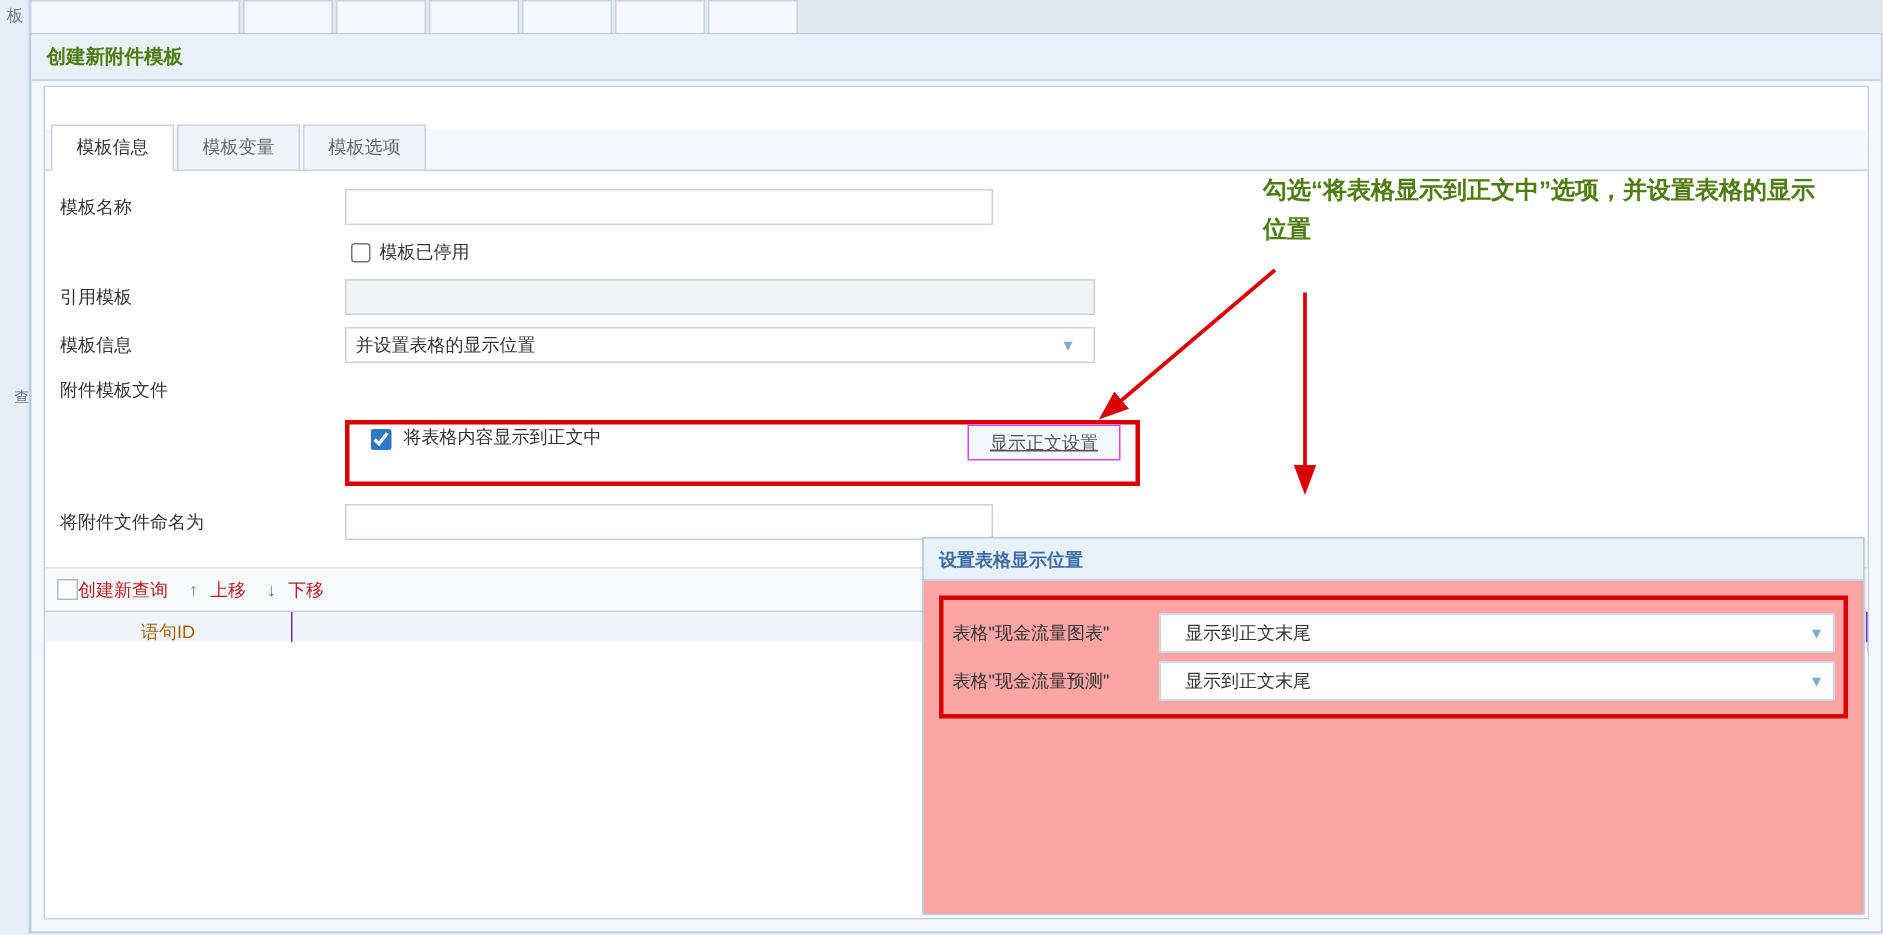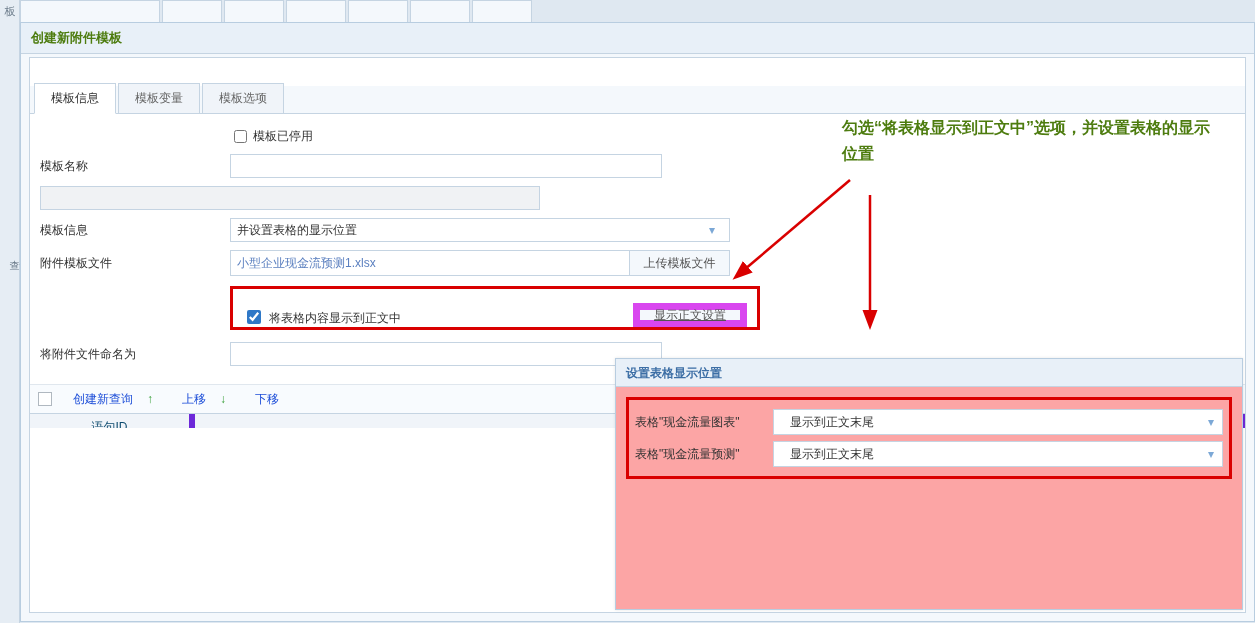--- a/index.html
+++ b/index.html
@@ -177,35 +177,35 @@
     cursor: pointer;
     color: #555;
   }
   
   .highlight-row {
     width: 530px;
     height: 44px;
     border: 3px solid #d90000;
     background: #fff;
     display: flex;
-    align-items: flex-end;
+    align-items: flex-start;
     padding: 0 10px;
     margin-top: 2px;
     margin-bottom: 4px;
   }
   .highlight-row input[type=checkbox] {
     width: 14px; height: 14px;
     accent-color: #2f78c7;
     margin-right: 8px;
   }
   .highlight-row .spacer { flex: 1; }
   .btn {
     height: 24px;
     padding: 0 14px;
-    border: 7px solid #d946ef;
+    border: 1px solid #d946ef;
     background: #f4f8fc;
     display: inline-flex;
     align-items: center;
     justify-content: center;
     cursor: pointer;
     color: #555;
     font-size: 12px;
     font-family: Liberation Serif, serif;
   }
   .btn.underline { text-decoration: underline; }
@@ -217,23 +217,23 @@
     padding: 0 8px;
     border-top: 1px solid #e0e7ee;
     border-bottom: 1px solid #c5d4e2;
     background: #f8fbfe;
     margin-top: 6px;
     gap: 14px;
   }
   .query-toolbar .item {
     display: flex;
     align-items: center;
-    gap: 21px;
-    cursor: pointer;
-    color: #1d4ed8;
+    gap: 0;
+    cursor: pointer;
+    color: #b91c1c;
   }
   .mini-icon {
     width: 14px; height: 14px;
     display: inline-block;
   }
   .mini-icon.doc {
     border: 1px solid #b0b8c0;
     background: #fff;
     position: relative;
   }
@@ -251,22 +251,22 @@
   .grid-head {
     display: flex;
     height: 28px;
     background: #f0f4f9;
     border-bottom: 1px solid #c5d4e2;
   }
   .grid-head .gh {
     display: flex;
     align-items: center;
     justify-content: center;
-    color: #0c4a6e;
-    border-right: 6px solid #6d28d9;
+    color: #a16207;
+    border-right: 1px solid #6d28d9;
   }
   .grid-head .gh1 { width: 165px; }
   .grid-head .gh2 { flex: 1; }
   .grid-body {
     position: absolute;
     left: 0; right: 0;
     top: 370px;
     bottom: 0;
     background: #fff;
   }
@@ -356,58 +356,53 @@
   <div class="inner">
     <div class="sub-tabs">
       <div class="st">模板信息</div>
       <div class="st inactive">模板变量</div>
       <div class="st inactive">模板选项</div>
     </div>
 
     <div class="form">
 
       <div class="row">
+        <div class="lbl">模板名称</div>
+        <div class="ctl">
+          <input type="text" class="field w400" style="">
+        </div>
+      </div>
+
+      <div class="row">
         <div class="lbl"></div>
         <div class="ctl">
           <input type="checkbox" style="margin-right: 6px;">
           <span>模板已停用</span>
         </div>
       </div>
 
       <div class="row">
-        <div class="lbl">模板名称</div>
-        <div class="ctl">
-          <input type="text" class="field w400" style="">
-        </div>
-      </div>
-
-      <div class="row">
+        <div class="lbl">引用模板</div>
         <div class="ctl">
           <input type="text" class="field w400" style="width: 500px; background: rgb(240, 242, 244);" readonly="">
         </div>
       </div>
 
       <div class="row">
         <div class="lbl">模板信息</div>
         <div class="ctl">
           <div class="select-box">
             <span class="txt">并设置表格的显示位置</span>
             <span class="chev">▾</span>
           </div>
         </div>
       </div>
 
       <div class="row">
         <div class="lbl">附件模板文件</div>
-        <div class="ctl">
-          <div class="file-row">
-            <a class="link">小型企业现金流预测1.xlsx</a>
-            <div class="upload-btn">上传模板文件</div>
-          </div>
-        </div>
       </div>
 
       <div class="row">
         <div class="lbl"></div>
         <div class="ctl">
           <div class="highlight-row">
             <input type="checkbox" checked="" style="">
             <span>将表格内容显示到正文中</span>
             <span class="spacer"></span>
             <button class="btn underline">显示正文设置</button>

